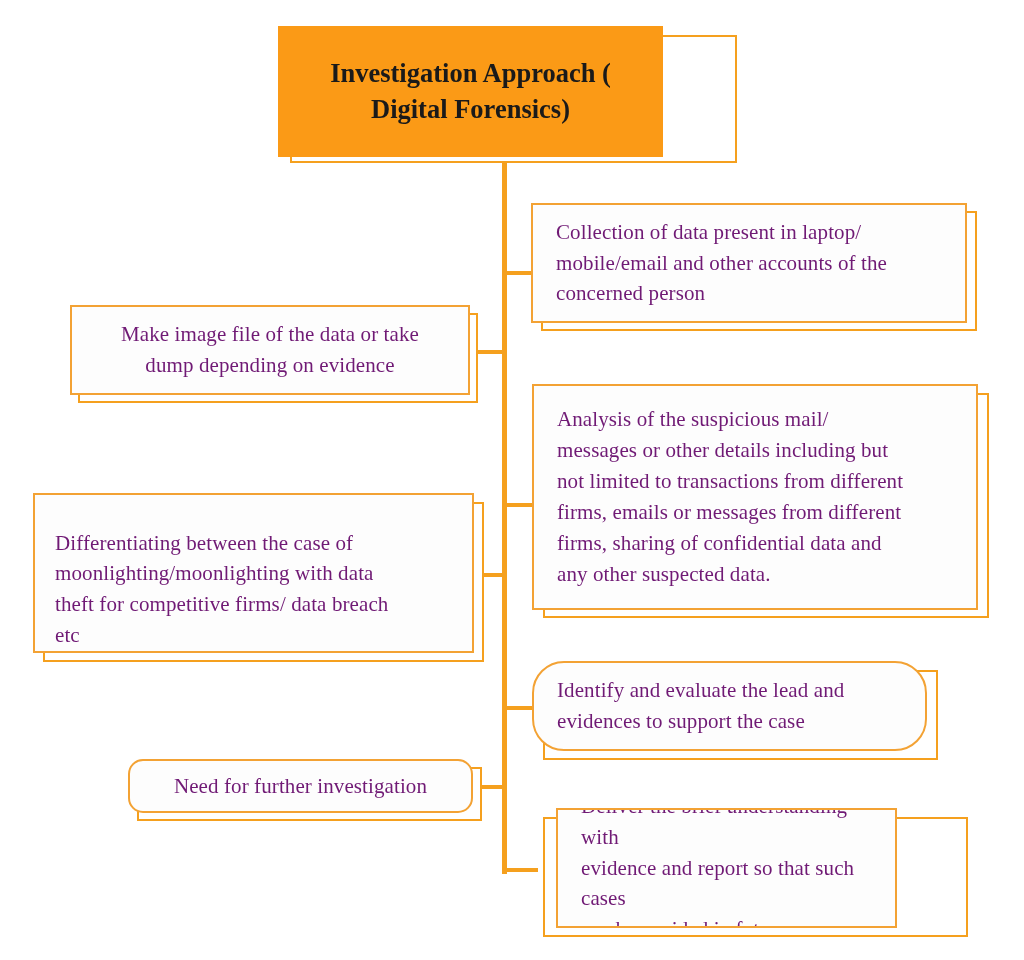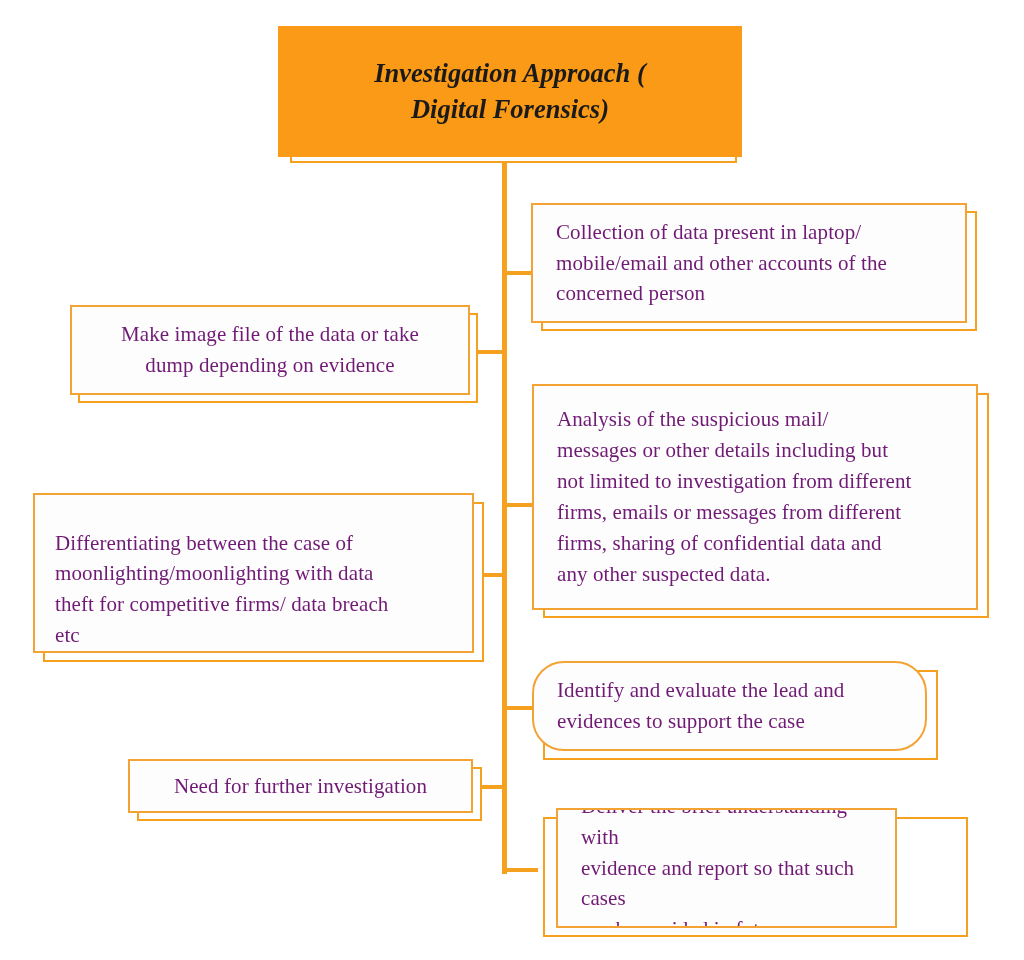--- a/index.html
+++ b/index.html
@@ -98,21 +98,21 @@
   <div class="line" style="left:502px; top:271px; width:36px; height:4px;"></div>
   <div class="line" style="left:502px; top:503px; width:36px; height:4px;"></div>
   <div class="line" style="left:502px; top:706px; width:36px; height:4px;"></div>
   <div class="line" style="left:502px; top:868px; width:36px; height:4px;"></div>
 
   <div class="line" style="left:474px; top:350px; width:32px; height:4px;"></div>
   <div class="line" style="left:478px; top:573px; width:28px; height:4px;"></div>
   <div class="line" style="left:476px; top:785px; width:30px; height:4px;"></div>
 
   <div class="root-shadow" style="left:290px; top:35px; width:447px; height:128px;"></div>
-  <div class="root" style="left:278px; top:26px; width:464px; height:131px;font-style:italic;">
+  <div class="root" style="left:278px; top:26px; width:385px; height:131px;">
     <span class="txt">Investigation Approach (
 Digital Forensics)</span>
   </div>
 
   <div class="shadow-plate" style="left:541px; top:211px; width:436px; height:120px;"></div>
   <div class="node right-node" style="left:531px; top:203px; width:436px; height:120px;">
     <span class="txt">Collection of data present in laptop/
 mobile/email and other accounts of the
 concerned person</span>
   </div>
@@ -120,42 +120,42 @@
   <div class="shadow-plate" style="left:78px; top:313px; width:400px; height:90px;"></div>
   <div class="node centered" style="left:70px; top:305px; width:400px; height:90px;align-items:center;">
     <span class="txt">Make image file of the data or take
 dump depending on evidence</span>
   </div>
 
   <div class="shadow-plate" style="left:543px; top:393px; width:446px; height:225px;"></div>
   <div class="node right-node" style="left:532px; top:384px; width:446px; height:226px;">
     <span class="txt">Analysis of the suspicious mail/
 messages or other details including but
-not limited to investigation from different
+not limited to transactions from different
 firms, emails or messages from different
 firms, sharing of confidential data and
 any other suspected data.</span>
   </div>
 
   <div class="shadow-plate" style="left:43px; top:502px; width:441px; height:160px;"></div>
   <div class="node left-node" style="left:33px; top:493px; width:441px; height:160px;">
     <span class="txt">Differentiating between the case of
 moonlighting/moonlighting with data
 theft for competitive firms/ data breach
 etc</span>
   </div>
 
   <div class="shadow-plate" style="left:543px; top:670px; width:395px; height:90px;"></div>
   <div class="node right-node" style="left:532px; top:661px; width:395px; height:90px;border-radius:32px;">
     <span class="txt">Identify and evaluate the lead and
 evidences to support the case</span>
   </div>
 
   <div class="shadow-plate" style="left:137px; top:767px; width:345px; height:54px;"></div>
-  <div class="node centered" style="left:128px; top:759px; width:345px; height:54px;">
+  <div class="node centered" style="left:128px; top:759px; width:345px; height:54px;border-radius:15px;">
     <span class="txt">Need for further investigation</span>
   </div>
 
   <div class="shadow-plate" style="left:543px; top:817px; width:425px; height:120px;"></div>
   <div class="node right-node" style="left:556px; top:808px; width:341px; height:120px;">
     <span class="txt">Deliver the brief understanding with
 evidence and report so that such cases
 can be avoided in future</span>
   </div>
 

